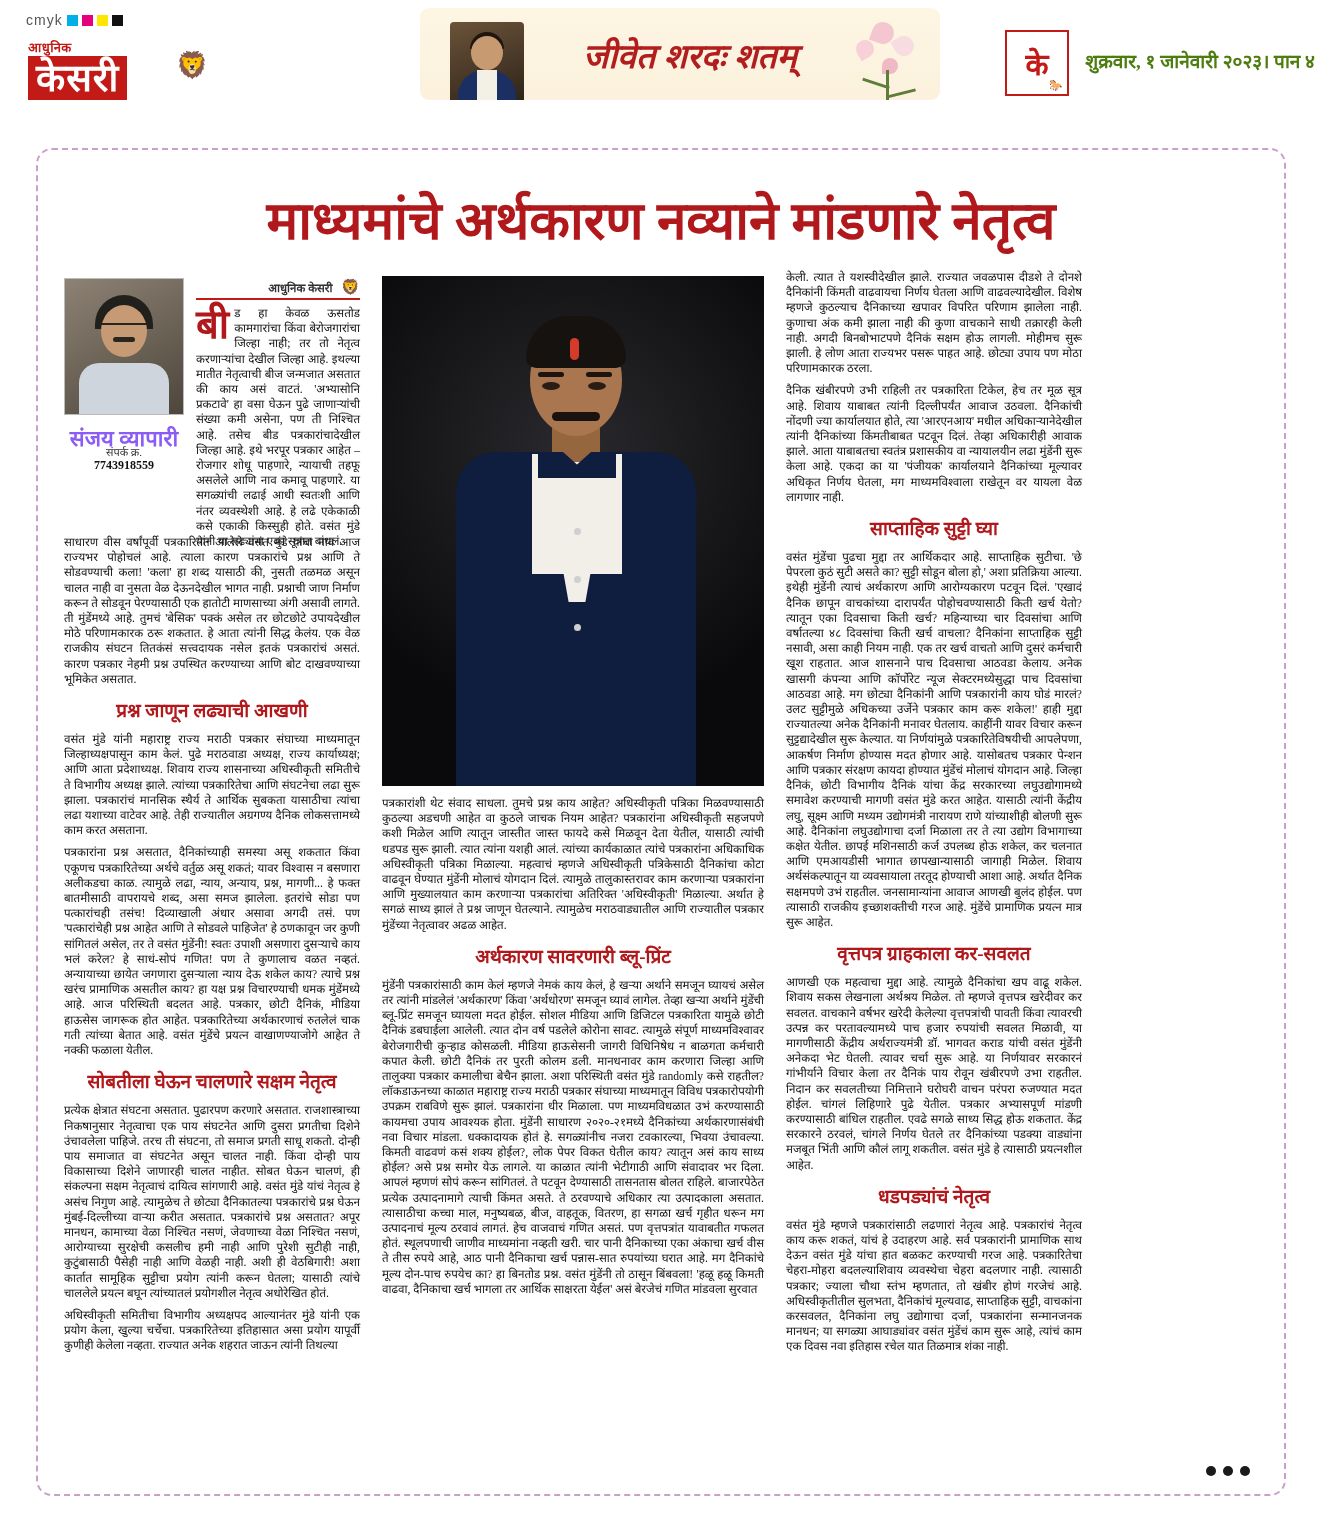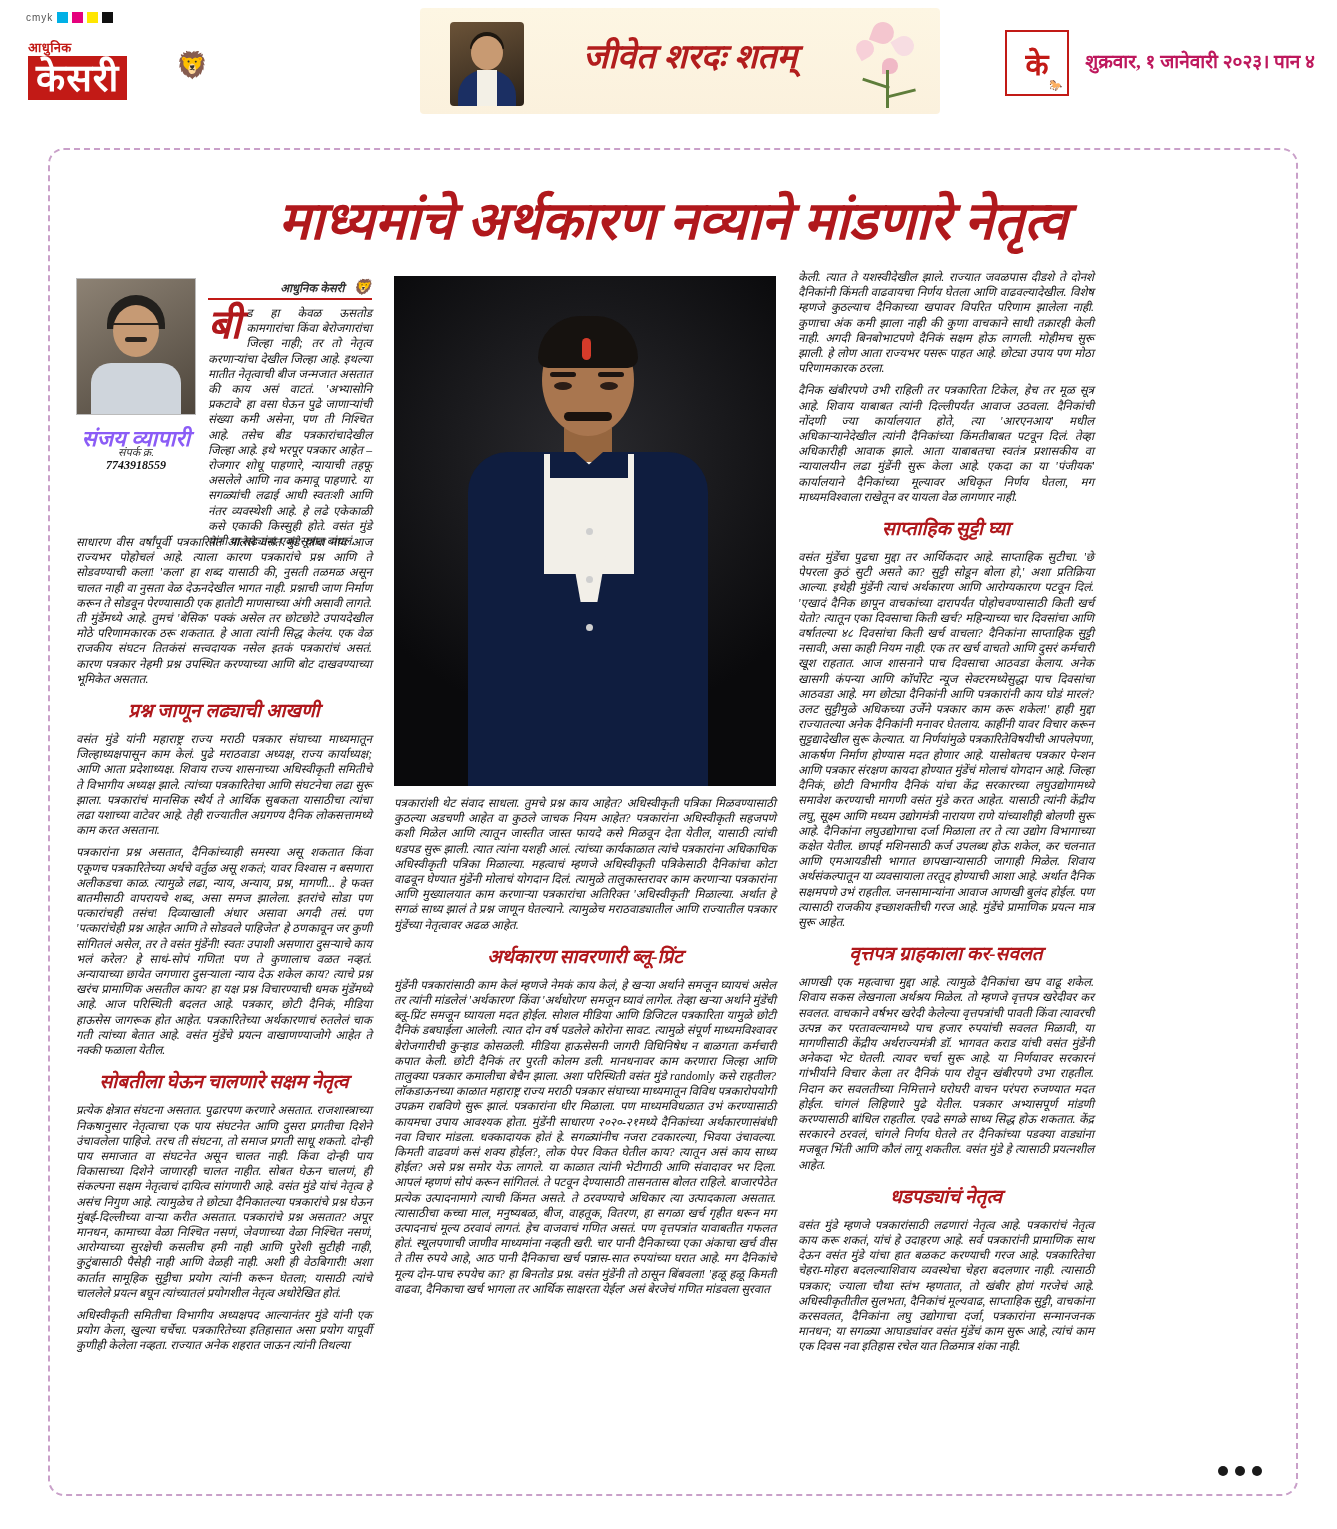--- a/index.html
+++ b/index.html
@@ -10,43 +10,43 @@
     color:#111;
     overflow:hidden;
   }
   .page{position:relative;width:1337px;height:1529px;}
 
   
   .masthead{position:relative;height:128px;width:100%;}
   .cmyk{
     position:absolute;left:26px;top:12px;display:flex;align-items:center;gap:4px;
   }
-  .cmyk .lbl{font-family:"Liberation Sans",sans-serif;font-size:10px;color:#555;letter-spacing:1px;}
+  .cmyk .lbl{font-family:"Liberation Sans",sans-serif;font-size:14px;color:#555;letter-spacing:1px;}
   .cmyk .sw{width:11px;height:11px;display:inline-block;}
 
   .logo{
     position:absolute;left:28px;top:30px;width:175px;
   }
   .logo .top{
     font-family:"Liberation Sans",sans-serif;font-weight:bold;font-size:13px;color:#c21a16;
     letter-spacing:.5px;
     margin-top:8px;
   }
   .logo .kesari{
     background:#c21a16;color:#fff;font-weight:bold;font-size:38px;line-height:44px;
     padding:0 8px;display:inline-block;letter-spacing:1px;
   }
   .logo .lion{
     position:absolute;right:-6px;top:-6px;font-size:26px;
   }
 
   .centerbanner{
-    position:absolute;left:420px;top:8px;width:520px;height:106px;
+    position:absolute;left:420px;top:8px;width:520px;height:92px;
     background:linear-gradient(to bottom,#fdf6e3,#fbf1dd);
-    border-radius:4px;
+    border-radius:9px;
     overflow:hidden;
   }
   .cb-photo{
     position:absolute;left:30px;top:14px;width:74px;height:84px;border-radius:4px;
     background:linear-gradient(160deg,#6b5338,#2b2219);
     overflow:hidden;
   }
   .cb-photo .face{
     position:absolute;left:21px;top:14px;width:32px;height:34px;border-radius:50%;
     background:#c89a72;
@@ -65,28 +65,28 @@
   .cb-flower .petal{position:absolute;border-radius:50% 50% 50% 0;background:#f4c6cf;}
   .cb-flower .stem{position:absolute;background:#5e7d3a;}
 
   .rightmark{
     position:absolute;right:268px;top:30px;width:60px;height:62px;border:2px solid #c21a16;
     display:flex;align-items:center;justify-content:center;
   }
   .rightmark span{color:#c21a16;font-size:30px;font-weight:bold;}
   .rightmark .horse{position:absolute;bottom:2px;right:4px;font-size:11px;color:#c21a16;}
   .dateline{
-    position:absolute;right:22px;top:48px;font-size:19px;color:#be185d;font-weight:bold;text-align:center;
+    position:absolute;right:22px;top:48px;font-size:19px;color:#4d7c0f;font-weight:bold;text-align:center;
   }
 
   
   .frame{
-    position:absolute;left:48px;top:148px;width:1250px;height:1348px;
+    position:absolute;left:36px;top:148px;width:1250px;height:1348px;
     border:2px dashed #c9a0c9;border-radius:16px;
-    box-sizing:border-box;padding:14px 18px;font-style:italic;
+    box-sizing:border-box;padding:14px 18px;
   }
 
   .headline{
     text-align:center;color:#b0181c;font-weight:bold;
     font-size:53px;line-height:62px;letter-spacing:0px;
     margin:26px 0 18px 0;
   }
 
   
   .cols{

